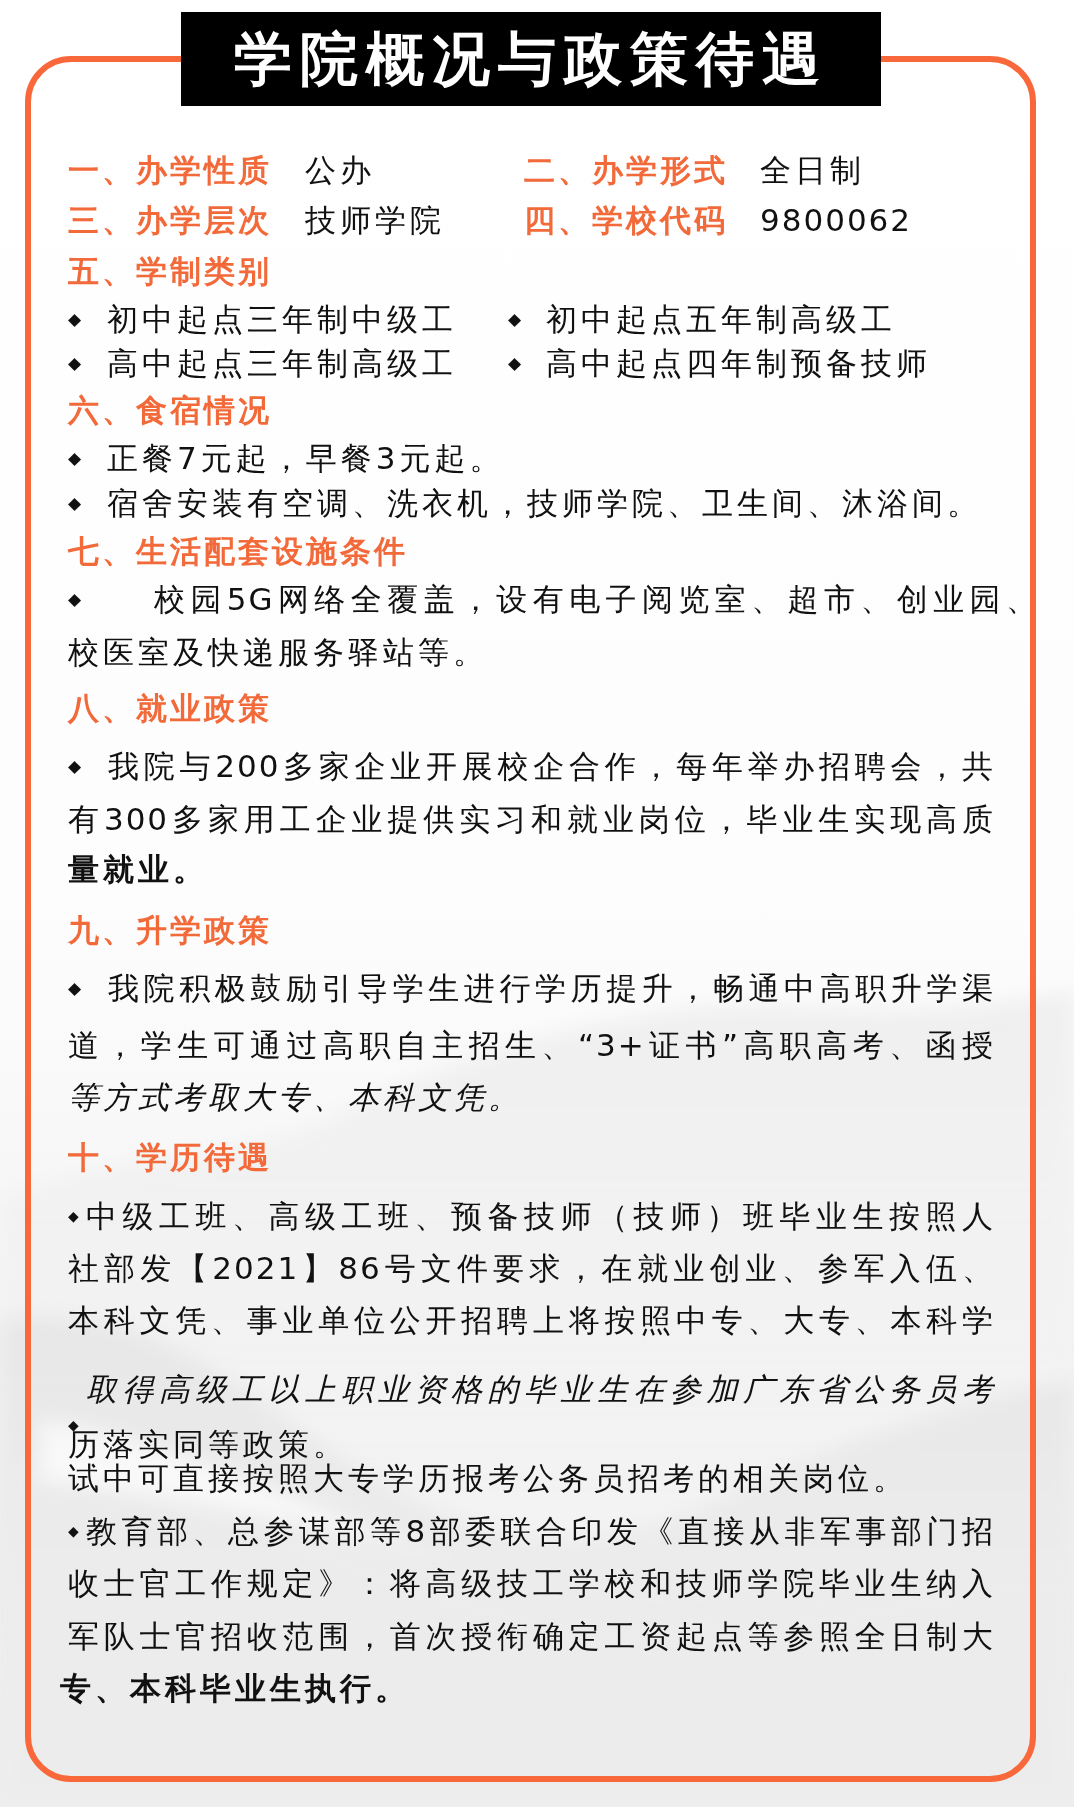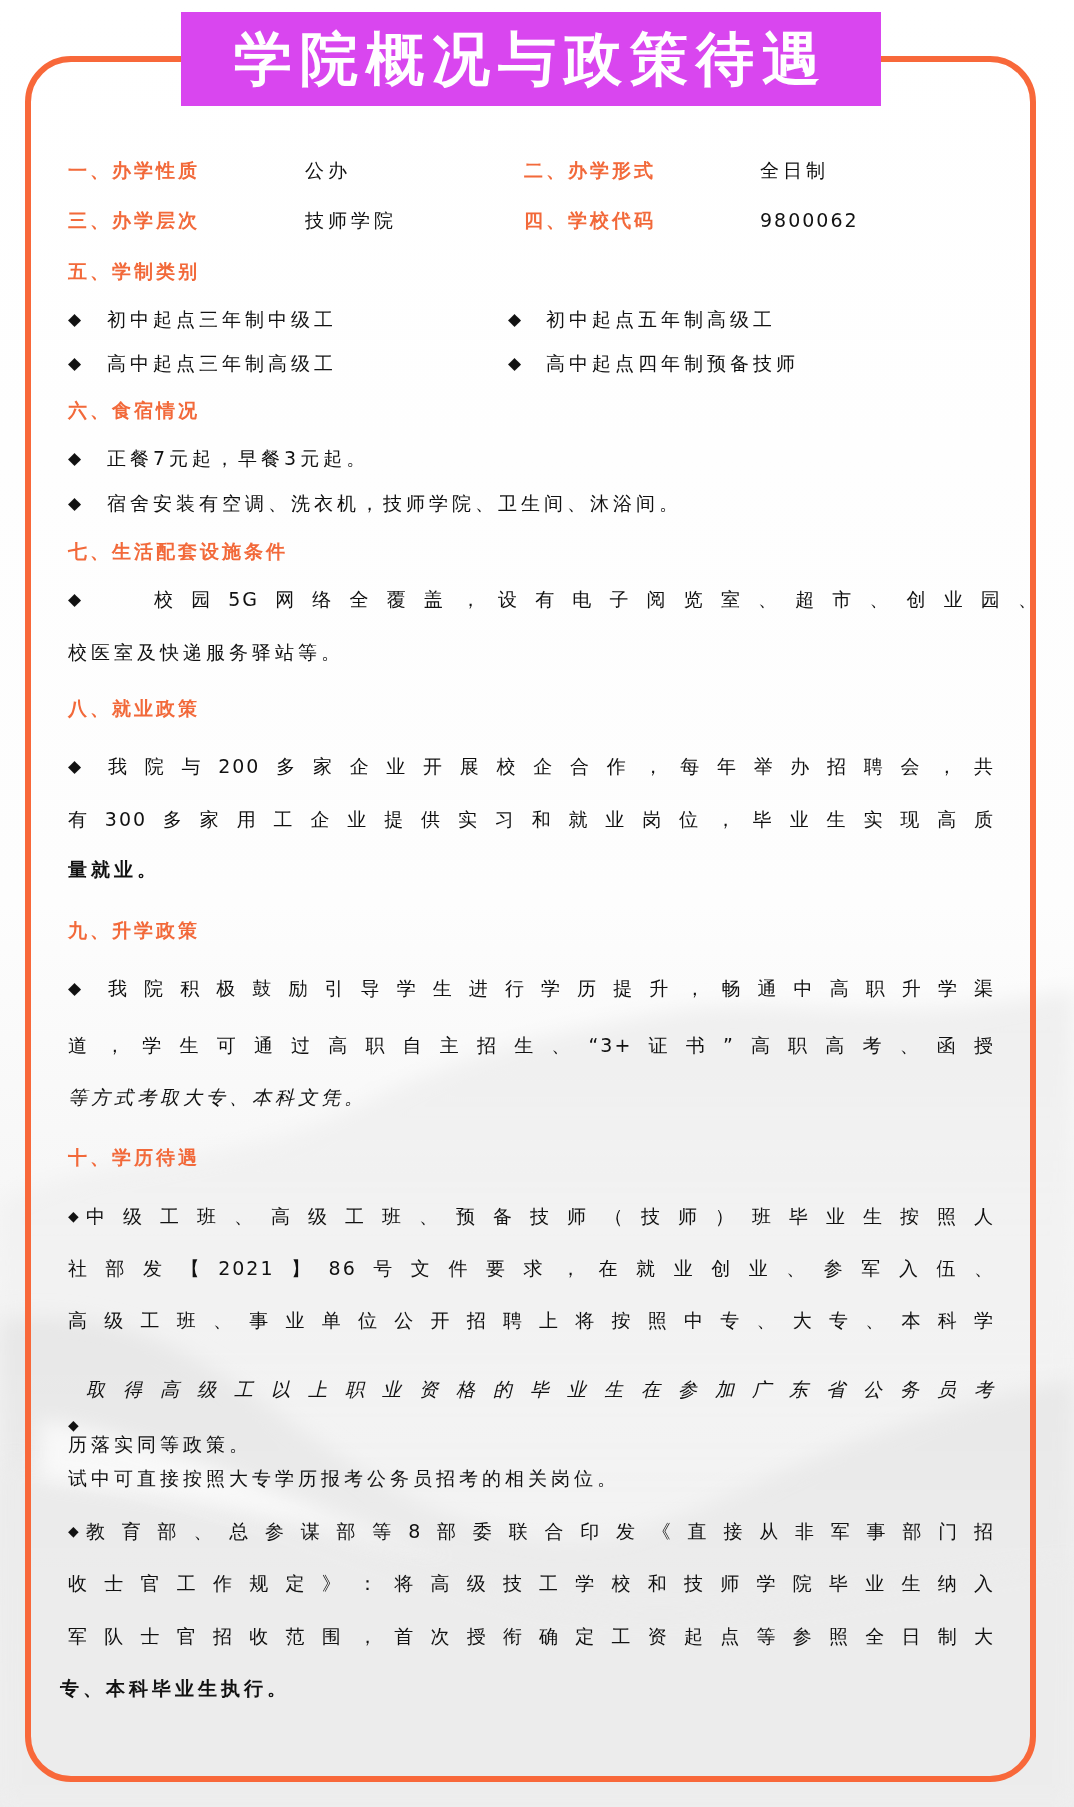--- a/index.html
+++ b/index.html
@@ -9,25 +9,25 @@
     font-family: "DejaVu Sans", "Liberation Sans", sans-serif;
     color: #111111;
   }
   .bg { position: absolute; left: 0; top: 0; width: 1074px; height: 1807px; z-index: 0; }
   .frame {
     position: absolute; left: 25px; top: 56px; width: 1011px; height: 1726px;
     box-sizing: border-box; border: 6px solid #F8683A; border-radius: 46px; z-index: 1;
   }
   .banner {
     position: absolute; left: 181px; top: 12px; width: 700px; height: 94px;
-    background: #d946ef; z-index: 2; text-align: center;
+    background: #000000; z-index: 2; text-align: center;
     color: #ffffff; font-weight: bold; font-size: 58px; line-height: 94px; letter-spacing: 8px;
   }
   .ln {
-    position: absolute; height: 40px; line-height: 40px; font-size: 19px; letter-spacing: 4px;
+    position: absolute; height: 40px; line-height: 40px; font-size: 31px; letter-spacing: 4px;
     white-space: nowrap; z-index: 3; color: #111111;
   }
   .hd { color: #F2693A; font-weight: bold; letter-spacing: 3px; }
   .just {
     white-space: normal; overflow: hidden; text-align: justify; text-align-last: justify;
     letter-spacing: 2px;
   }
   .bul {
     position: absolute; height: 40px; line-height: 40px; font-size: 17px; z-index: 3; color: #111;
   }
@@ -101,21 +101,21 @@
 <span class="bul" style="left:68px; top:968px;">◆</span>
 <div class="ln just" style="left:108px; top:968px; width:887px;">我院积极鼓励引导学生进行学历提升，畅通中高职升学渠</div>
 <div class="ln just" style="left:68px; top:1025px; width:927px;">道，学生可通过高职自主招生、“3+证书”高职高考、函授</div>
 <div class="ln" style="left:68px; top:1077px;font-style:italic;">等方式考取大专、本科文凭。</div>
 
 <div class="ln hd" style="left:68px; top:1137px;">十、学历待遇</div>
 
 <span class="bul sm" style="left:68px; top:1196px;">◆</span>
 <div class="ln just" style="left:86px; top:1196px; width:909px;">中级工班、高级工班、预备技师（技师）班毕业生按照人</div>
 <div class="ln just" style="left:68px; top:1248px; width:927px;">社部发【2021】86号文件要求，在就业创业、参军入伍、</div>
-<div class="ln just" style="left:68px; top:1300px; width:927px;">高级工班、事业单位公开招聘上将按照中专、大专、本科学</div>
+<div class="ln just" style="left:68px; top:1300px; width:927px;">本科文凭、事业单位公开招聘上将按照中专、大专、本科学</div>
 <div class="ln" style="left:68px; top:1424px;">历落实同等政策。</div>
 
 <span class="bul sm" style="left:68px; top:1405px;">◆</span>
 <div class="ln just" style="left:86px; top:1369px; width:909px;font-style:italic;">取得高级工以上职业资格的毕业生在参加广东省公务员考</div>
 <div class="ln" style="left:68px; top:1458px;">试中可直接按照大专学历报考公务员招考的相关岗位。</div>
 
 <span class="bul sm" style="left:68px; top:1511px;">◆</span>
 <div class="ln just" style="left:86px; top:1511px; width:909px;">教育部、总参谋部等8部委联合印发《直接从非军事部门招</div>
 <div class="ln just" style="left:68px; top:1563px; width:927px;">收士官工作规定》：将高级技工学校和技师学院毕业生纳入</div>
 <div class="ln just" style="left:68px; top:1616px; width:927px;">军队士官招收范围，首次授衔确定工资起点等参照全日制大</div>

